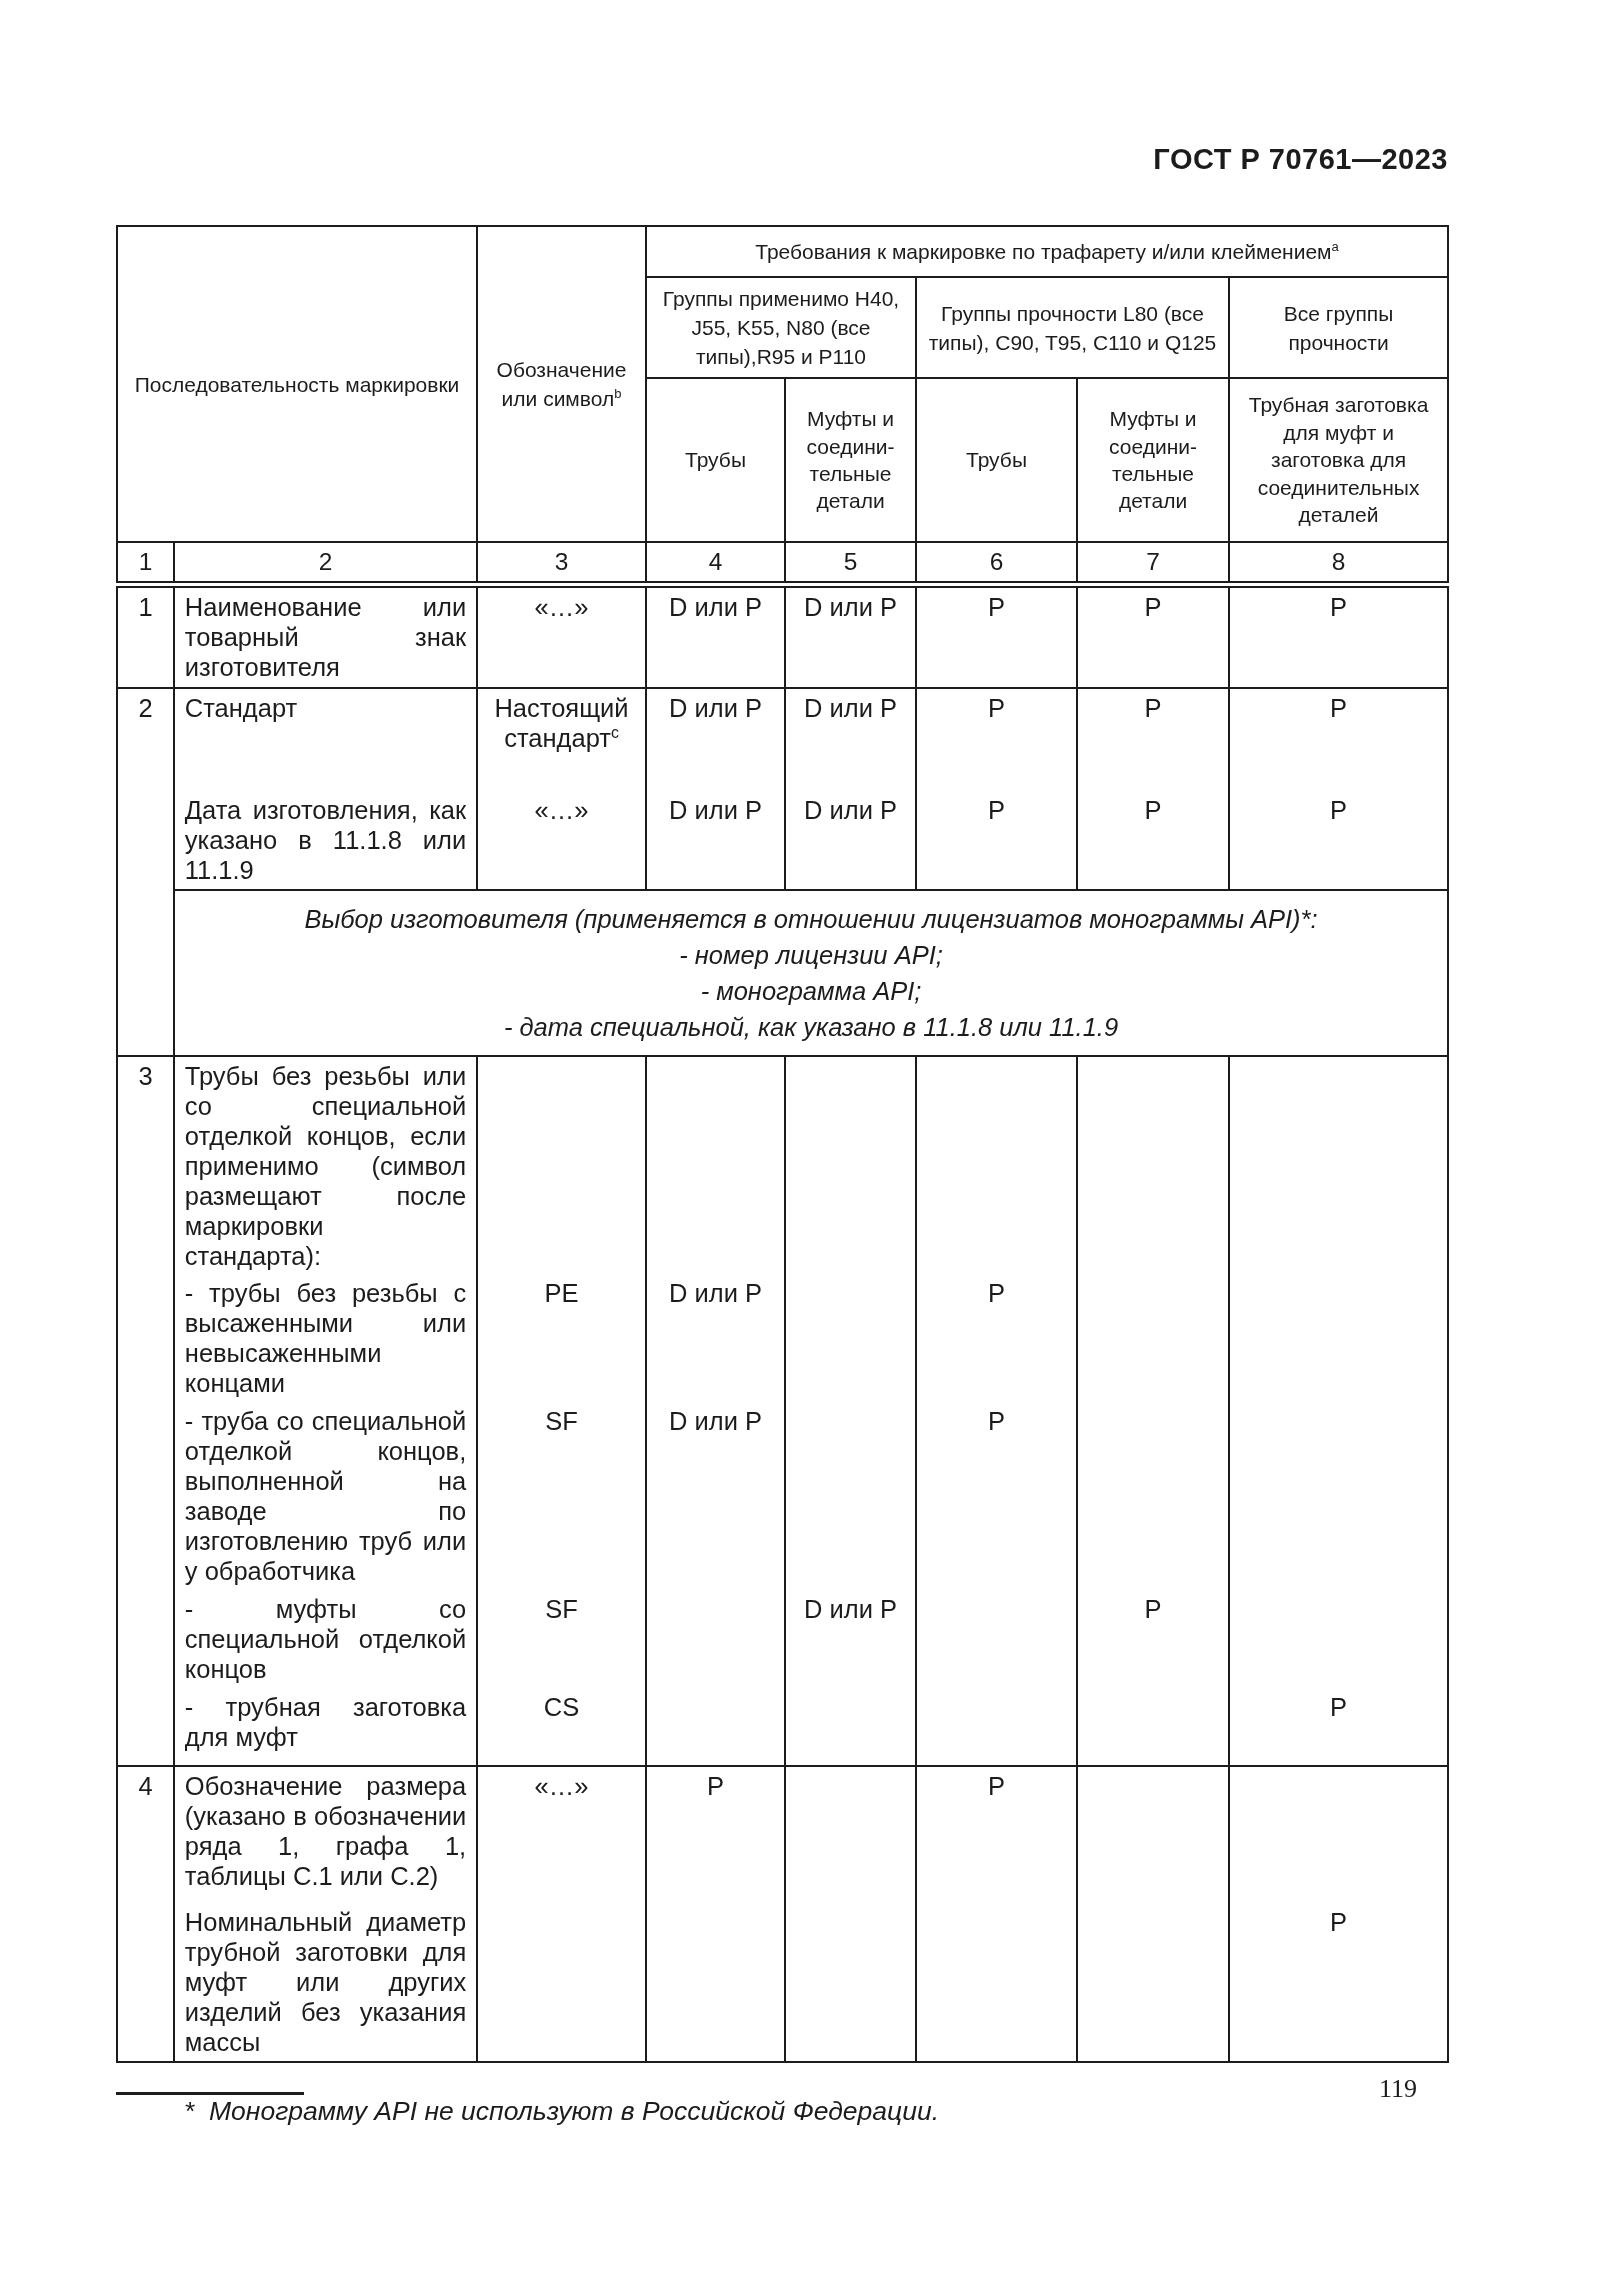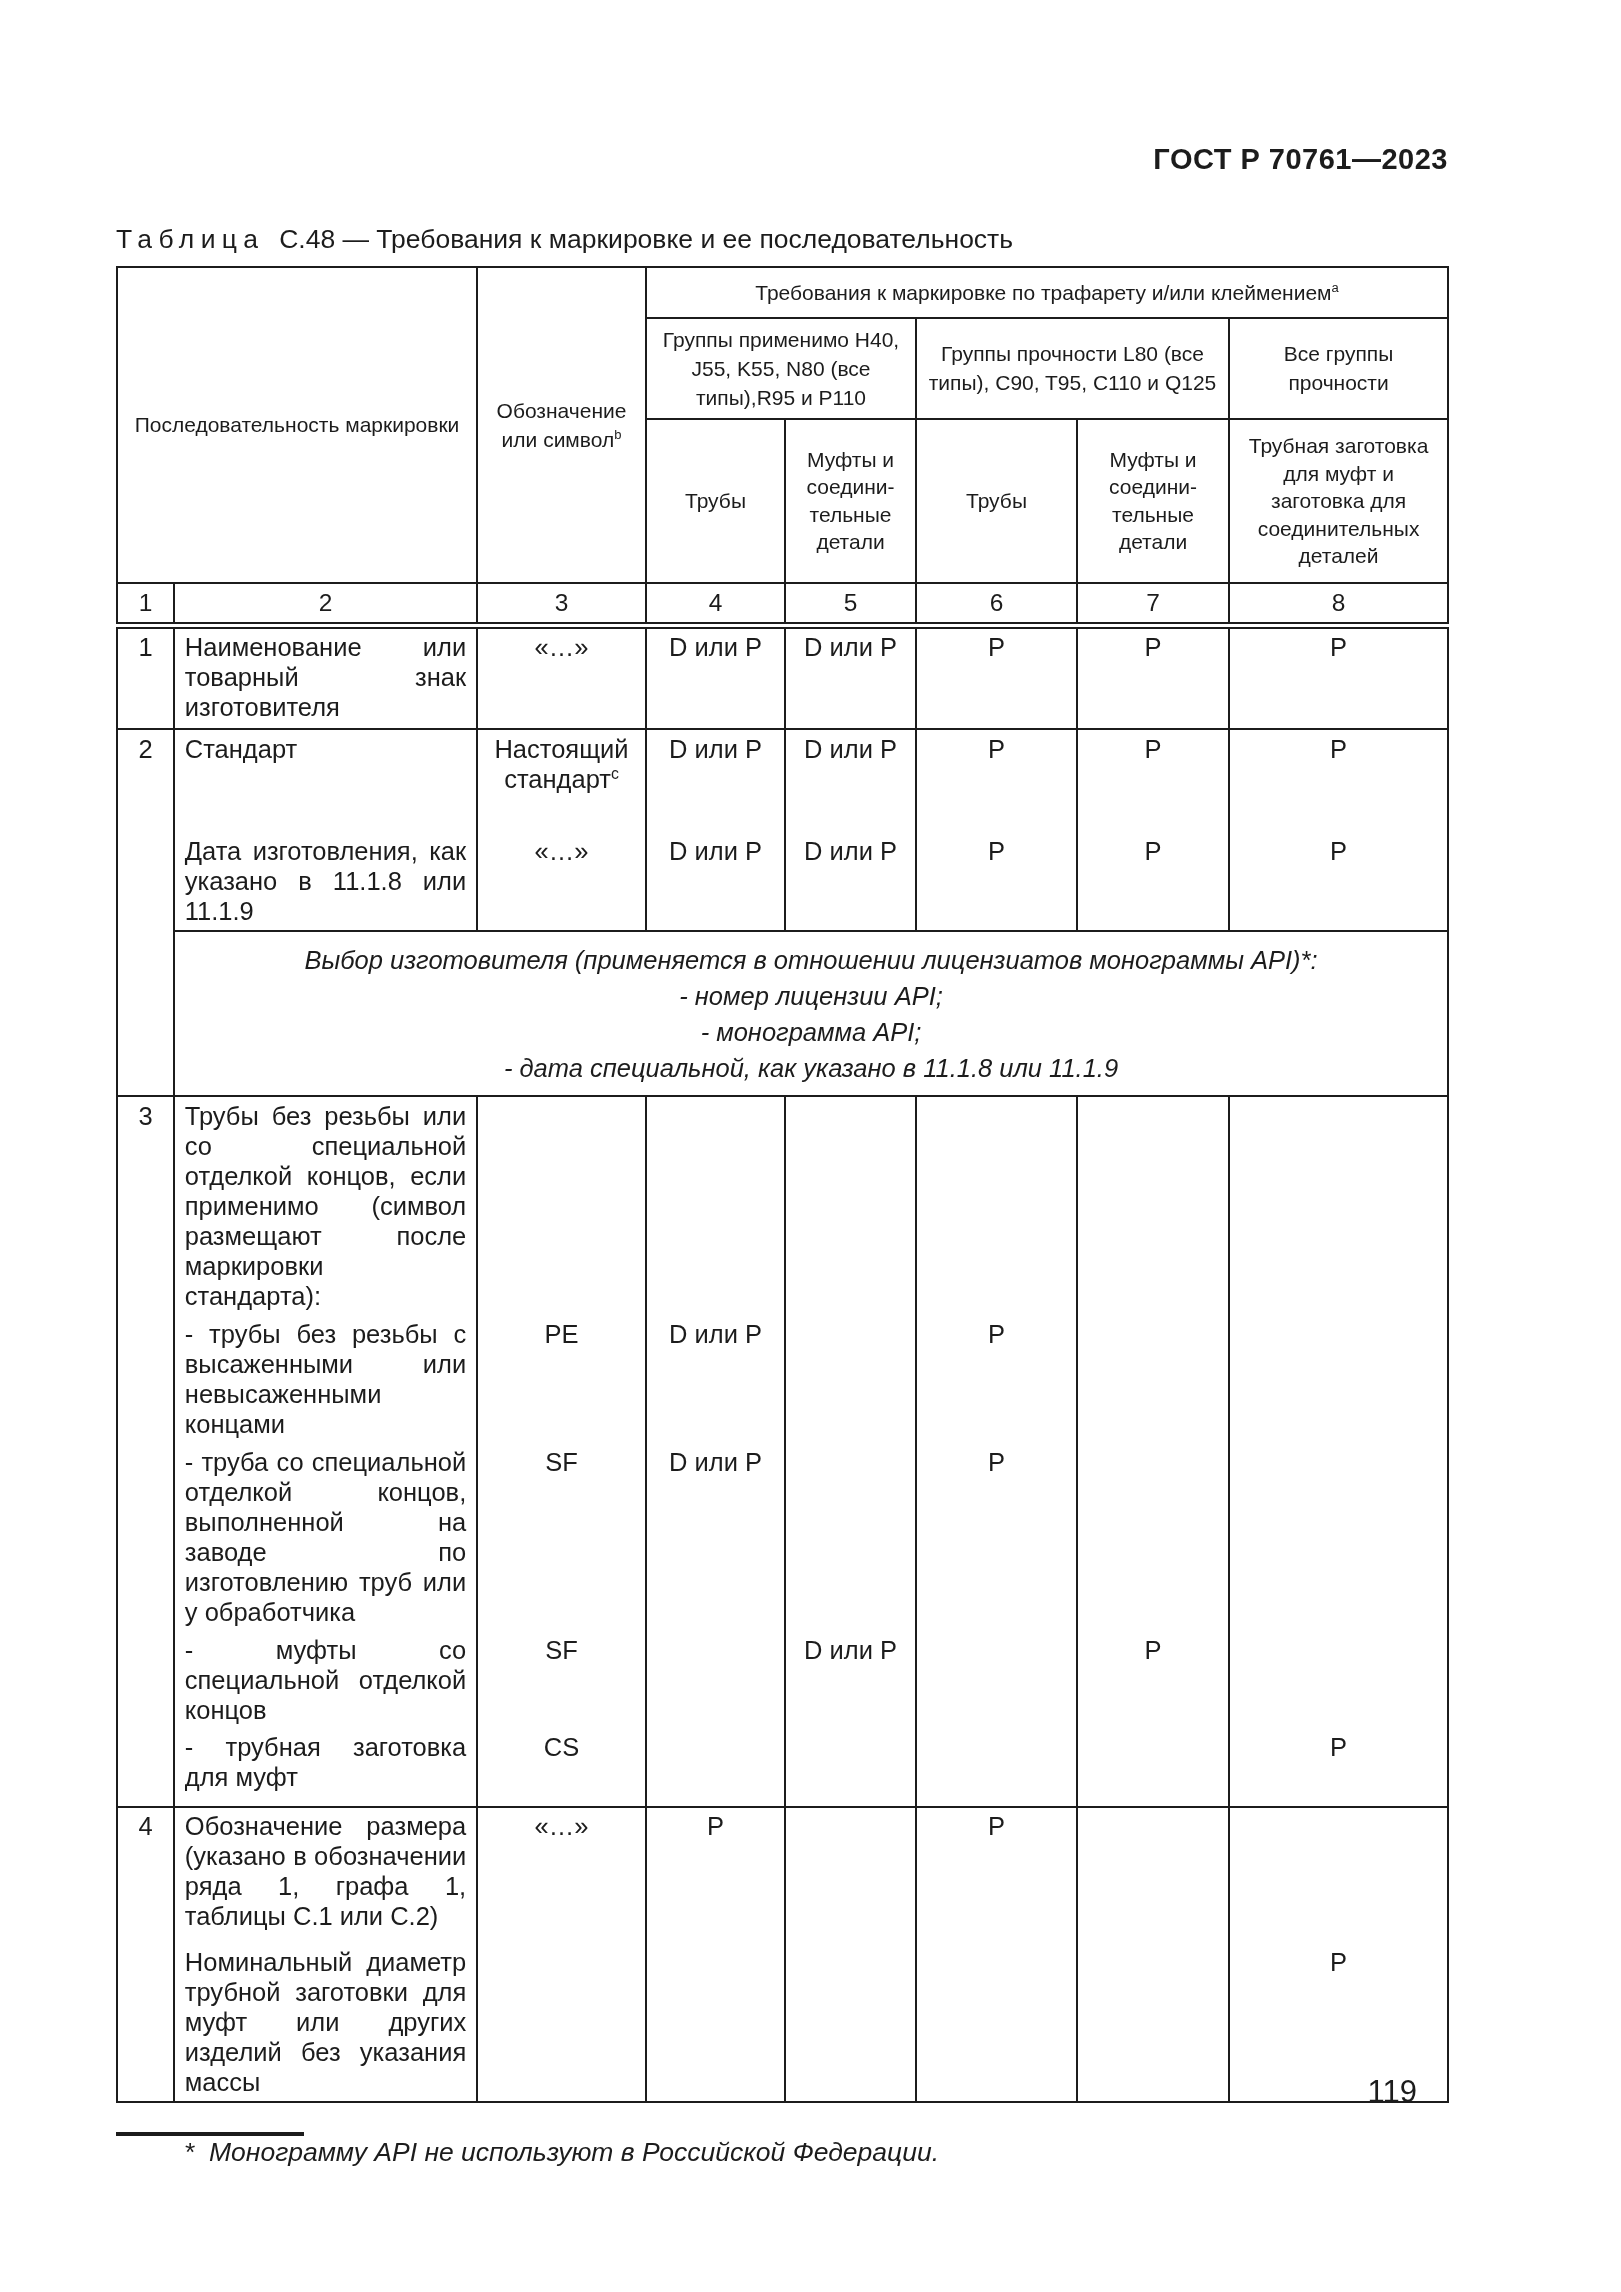--- a/index.html
+++ b/index.html
@@ -50,32 +50,29 @@
   
   td.num{text-align:center;padding-top:7.8px;}
   td.lbl{text-align:justify;padding:7.8px 11.8px 5.9px 11.8px;}
   td.val{text-align:center;padding-top:7.8px;}
   tr.thick-top td{border-top:2.9px solid #1c1c1c;}
   tr.api-row td{border-top:2px solid #1c1c1c;padding:9.8px 13.7px;line-height:36px;text-align:center;font-style:italic;}
   
   .footnote-rule{margin-top:29px;width:188px;height:3.9px;background:#1c1c1c;}
   .footnote{margin-top:1px;padding-left:69px;font-size:26.5px;font-style:italic;}
   .footnote .marker{font-style:normal;padding-right:13.7px;}
-  .page-number{position:absolute;top:2074px;right:204px;font-size:31px;}
+  .page-number{position:absolute;top:2074px;right:204px;font-size:26px;font-family:Liberation Serif, serif;}
 </style>
 </head>
 <body>
 
 <div class="doc-ref">ГОСТ Р 70761—2023</div>
 
 <div class="content">
 
-  <div class="table-title">
-    <span class="spaced">Таблица</span>&nbsp;&nbsp;<span>С.48 — Требования к маркировке и ее последовательность</span>
-  </div>
 
   <table class="gost">
     <colgroup>
       <col style="width:57px">
         <col style="width:303px">
         <col style="width:169px">
         <col style="width:139px">
       <col style="width:131px">
         <col style="width:161px">
         <col style="width:152px">

